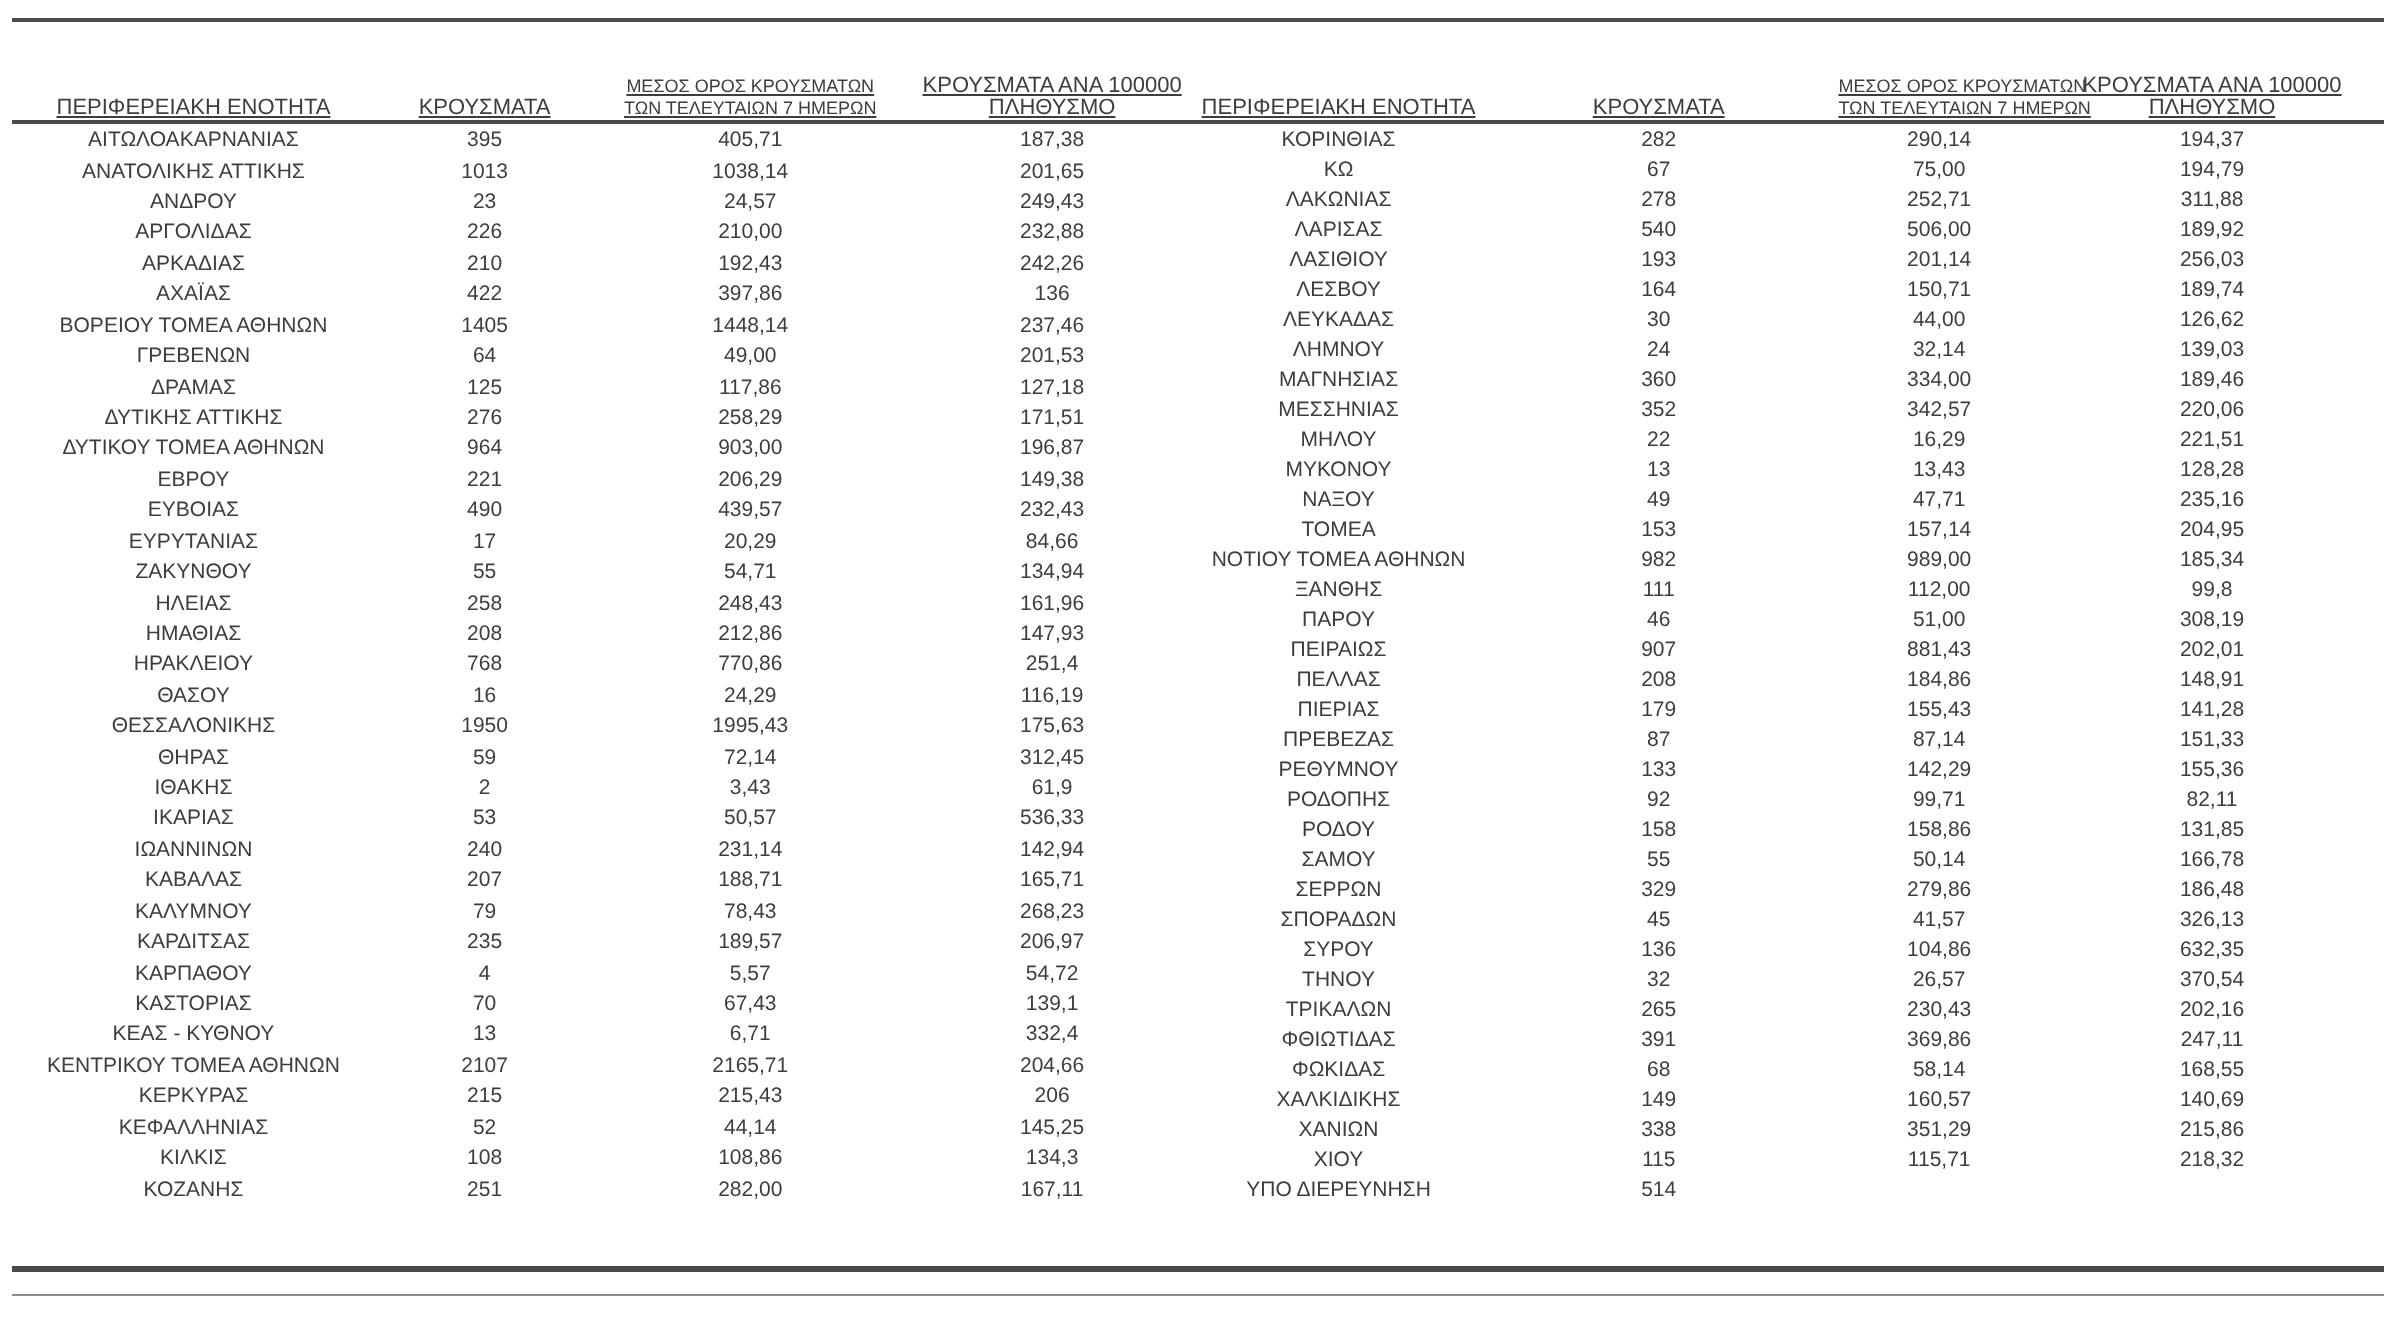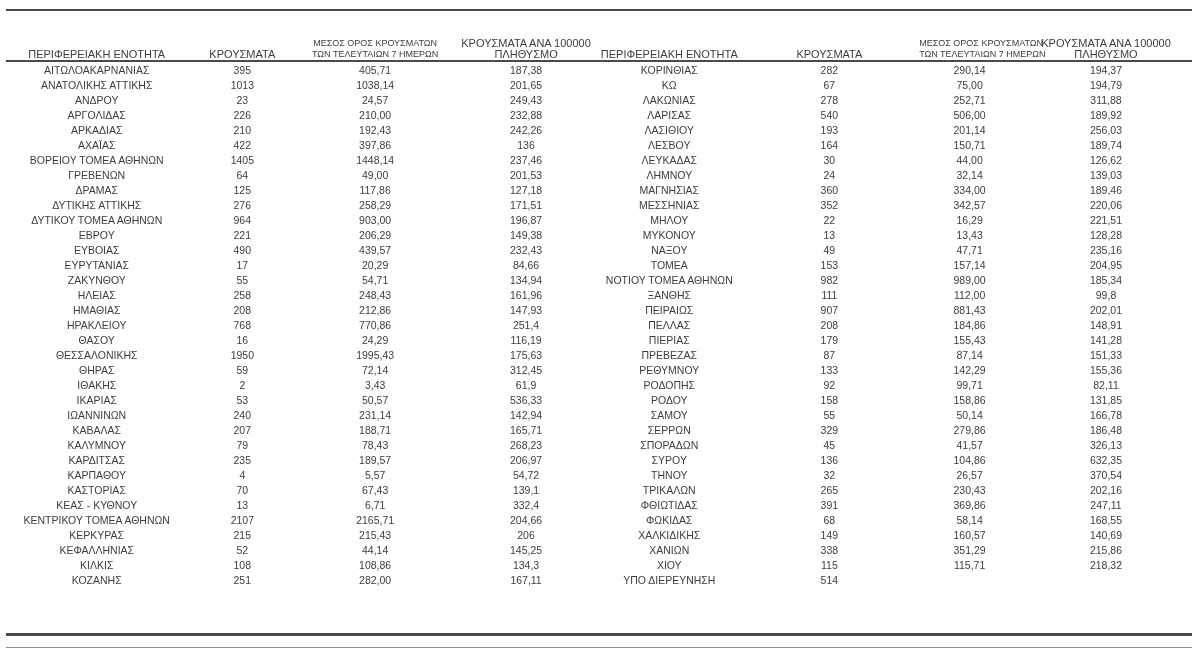--- a/index.html
+++ b/index.html
@@ -30,20 +30,21 @@
   }
   table.cases thead td {
     vertical-align: bottom;
     text-align: center;
     height: 49px;
     padding: 0 0 3px 0;
     font-size: 11px;
     line-height: 11px;
     white-space: nowrap;
     overflow: visible;
+    text-decoration: underline;
   }
   table.cases thead td .hdr-small { font-size: 9px; line-height: 11px; display: block; }
   table.cases thead td .hdr-line  { display: block; }
   table.cases tbody td {
     text-align: center;
     height: 15px;
     padding: 0;
     font-size: 10.5px;
     line-height: 15px;
     white-space: nowrap;
@@ -417,20 +418,26 @@
             <td>989,00</td>
             <td>185,34</td>
           </tr>
           <tr>
             <td>ΞΑΝΘΗΣ</td>
             <td>111</td>
             <td>112,00</td>
             <td>99,8</td>
           </tr>
           <tr>
+            <td>ΠΑΡΟΥ</td>
+            <td>46</td>
+            <td>51,00</td>
+            <td>308,19</td>
+          </tr>
+          <tr>
             <td>ΠΕΙΡΑΙΩΣ</td>
             <td>907</td>
             <td>881,43</td>
             <td>202,01</td>
           </tr>
           <tr>
             <td>ΠΕΛΛΑΣ</td>
             <td>208</td>
             <td>184,86</td>
             <td>148,91</td>

